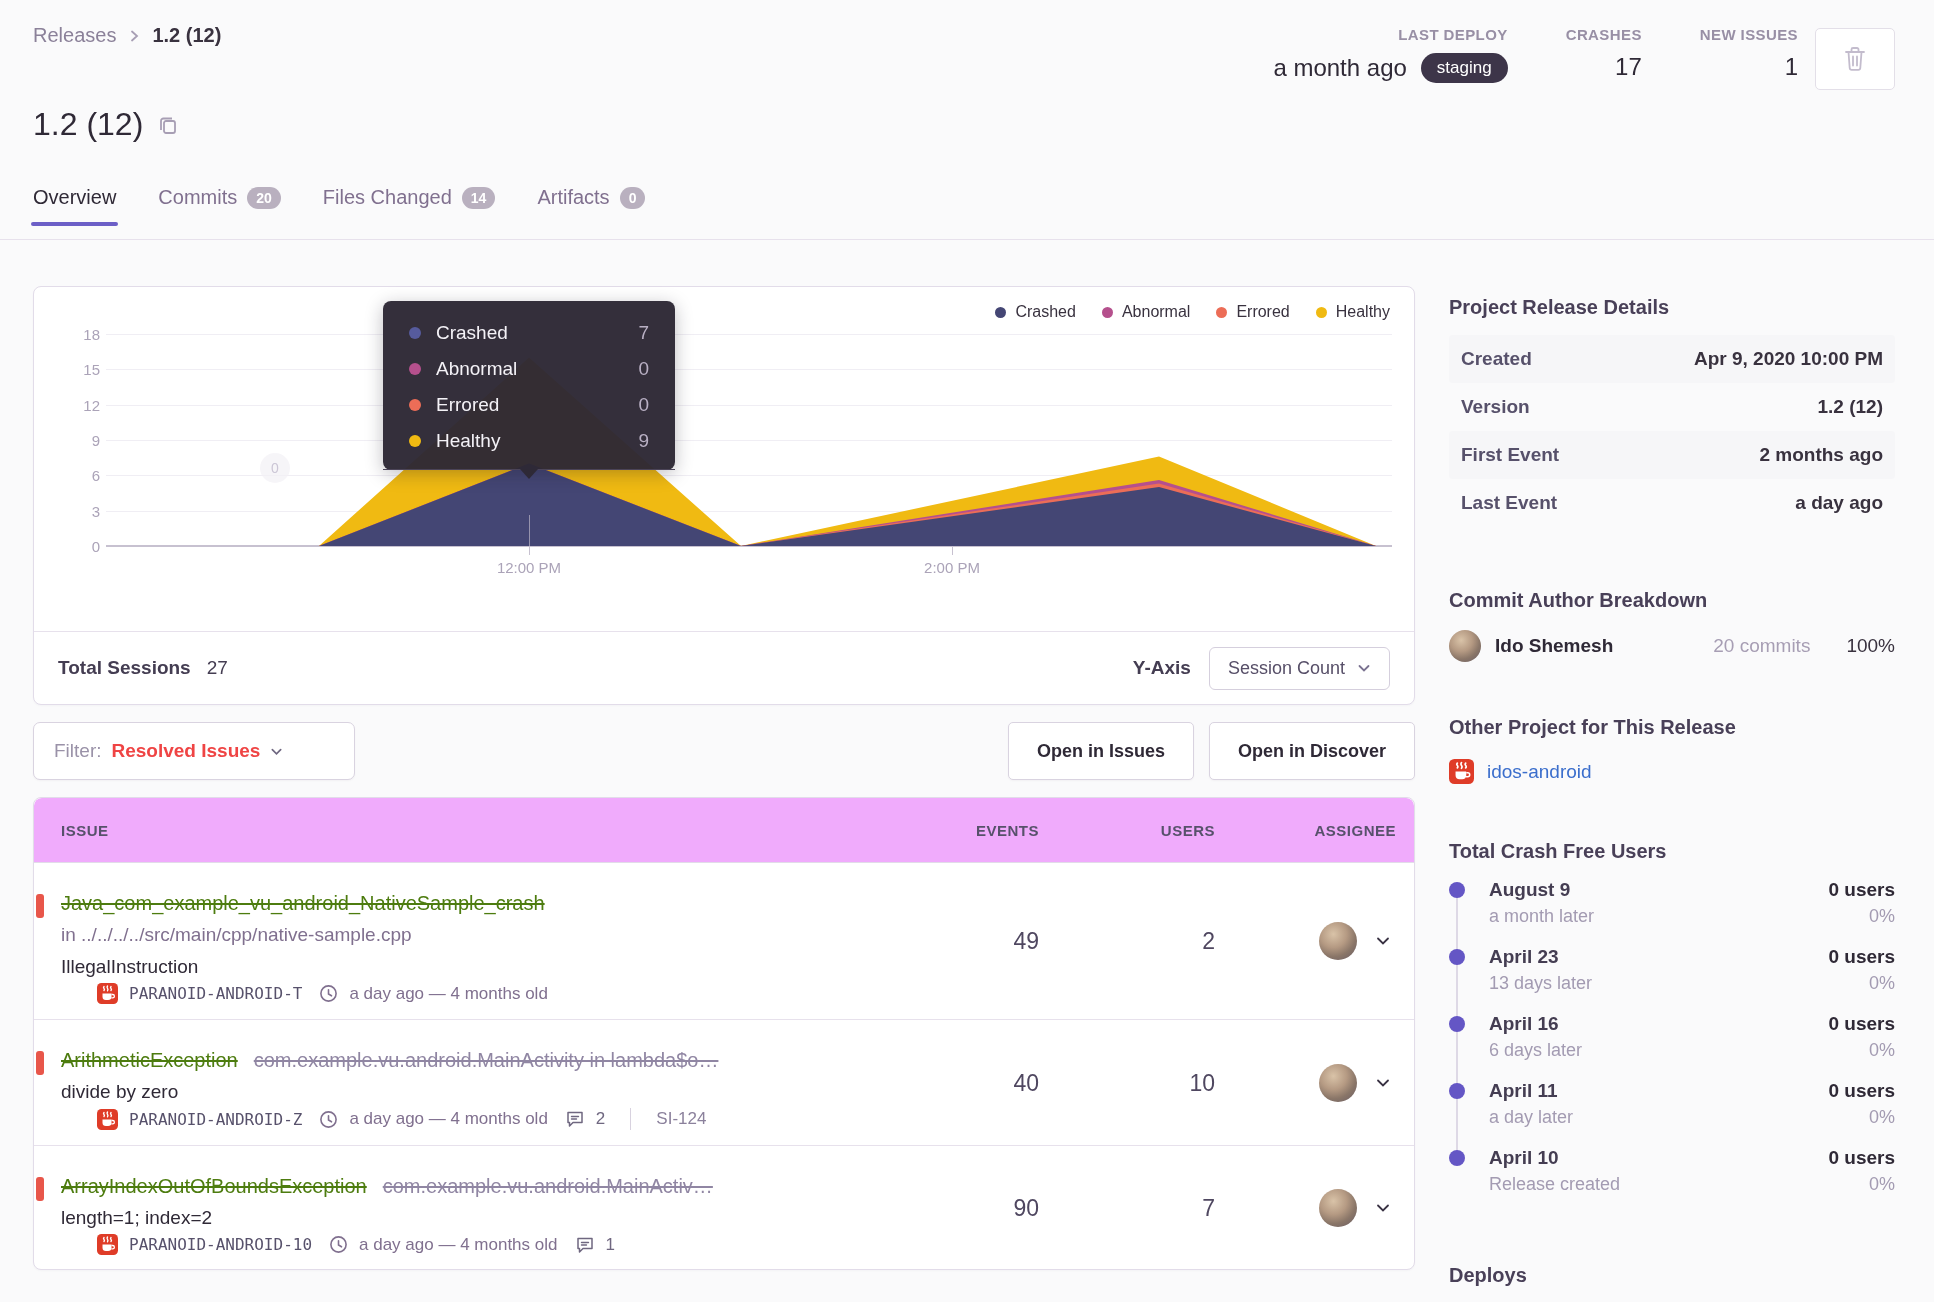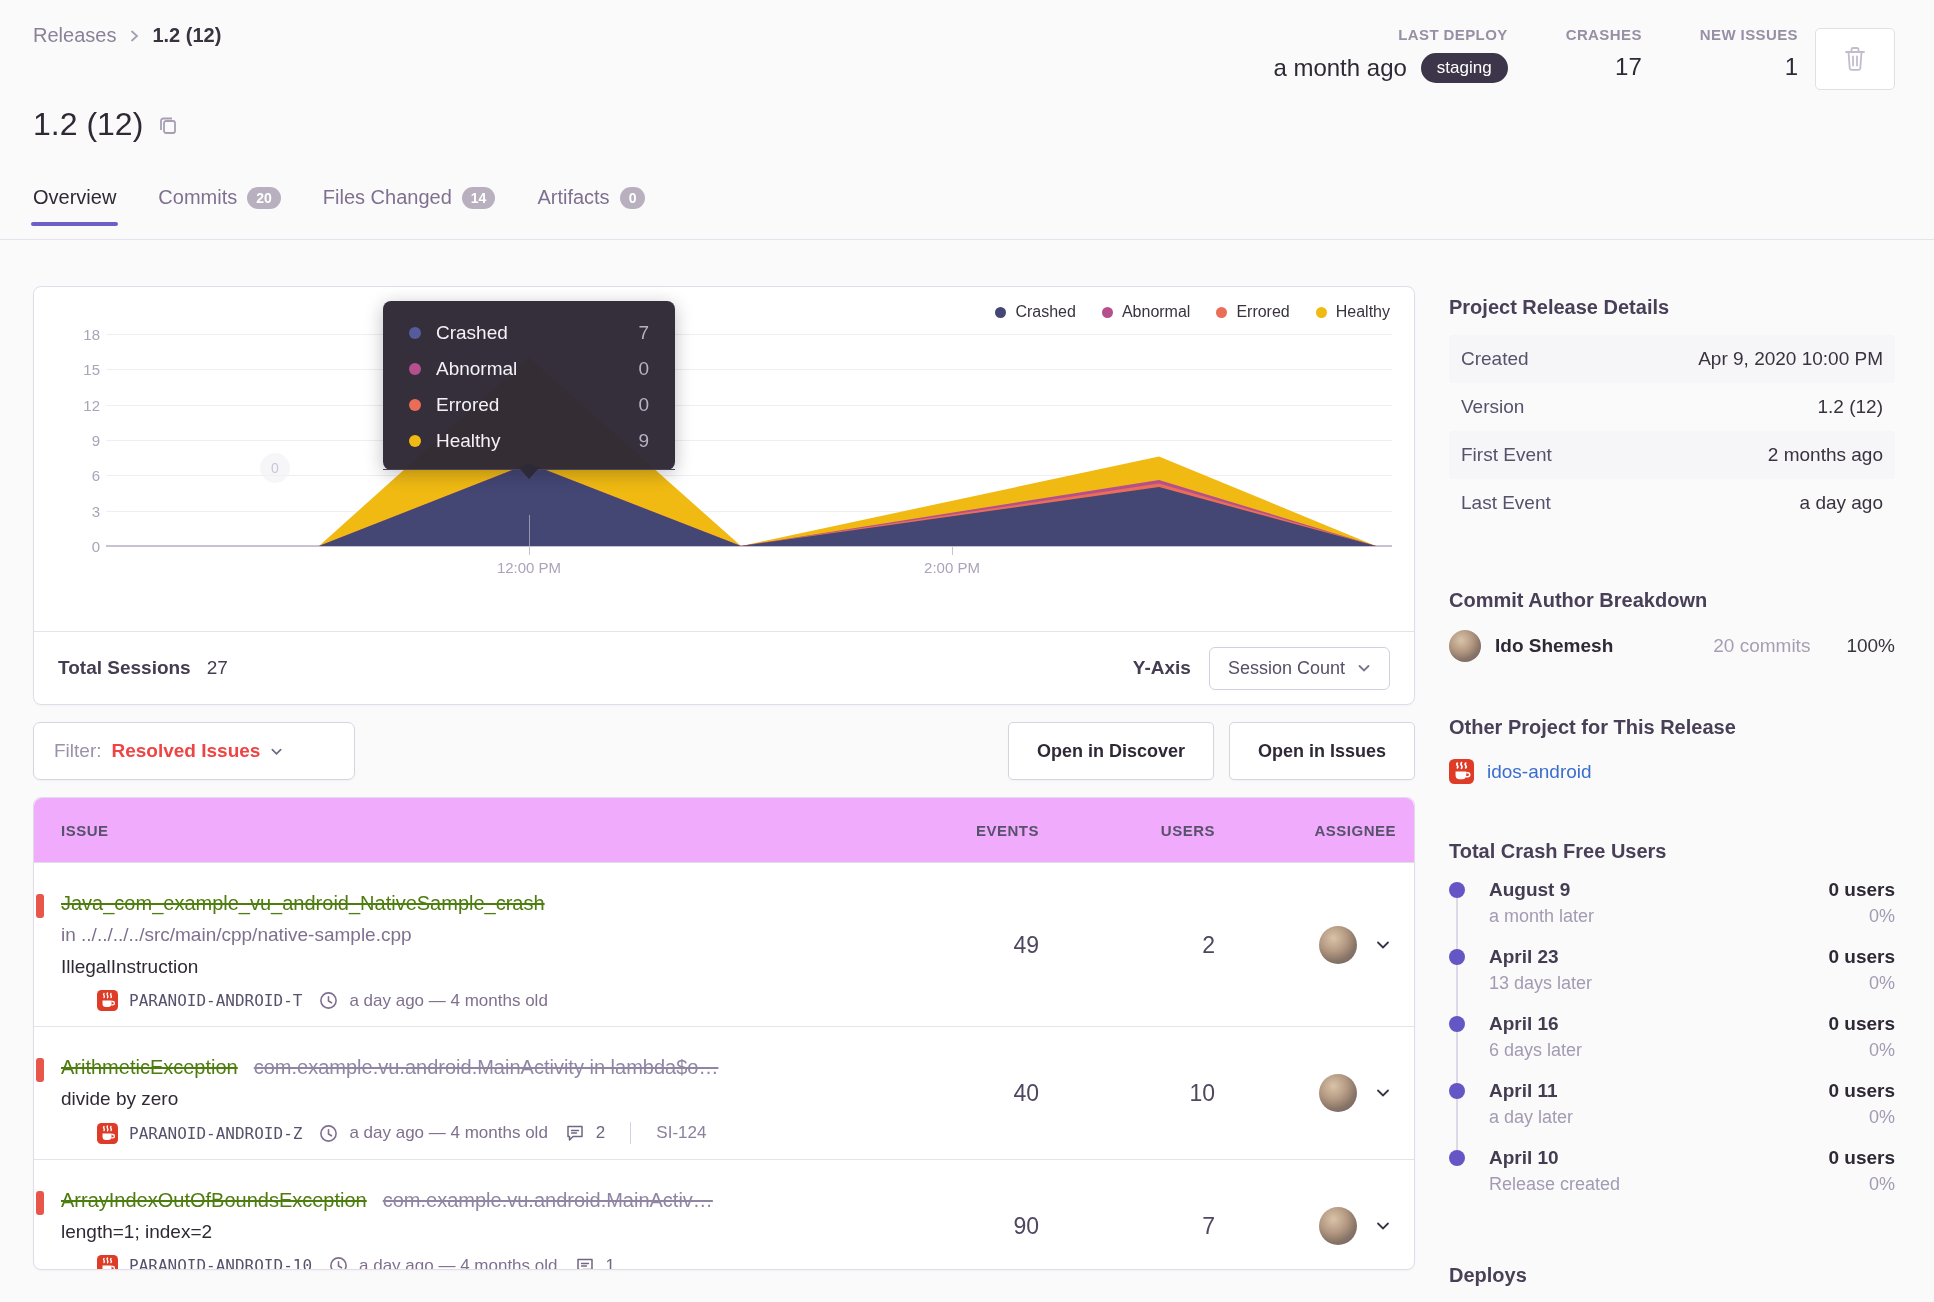--- a/index.html
+++ b/index.html
@@ -80,37 +80,37 @@
   .th { position:absolute; top:50%; transform:translateY(-50%); }
   .th-issue { left:27px; } .th-events { right:375px; } .th-users { right:199px; } .th-assignee { right:18px; }
   .issue-row { position:relative; padding:24px 380px 15px 27px; }
   .issue-row + .issue-row { border-top:1px solid #e7e1ec; }
   .level-bar { position:absolute; left:2px; top:31px; width:8px; height:24px; border-radius:3px; }
   .issue-line1 { display:flex; align-items:baseline; gap:16px; line-height:32px; white-space:nowrap; overflow:hidden; }
   .issue-title { font-size:20px; color:#4d7c0f; text-decoration:line-through; cursor:pointer; }
   .issue-culprit { font-size:20px; color:#9086a3; text-decoration:line-through; }
   .issue-location { font-size:19px; color:#80708f; line-height:32px; }
   .issue-message { font-size:19px; color:#2f2936; line-height:32px; }
-  .issue-meta { display:flex; align-items:center; gap:11px; margin-top:7px;padding-left:36px; }
+  .issue-meta { display:flex; align-items:center; gap:11px; margin-top:0;padding-left:36px; }
   .java-icon { display:flex; flex:none; }
   .proj-tag { font-family:"DejaVu Sans Mono","Liberation Mono",monospace; font-size:16px; color:#57516b; }
   .meta-age { font-size:17px; color:#80708f; }
   .meta-icon { display:flex; margin-left:6px; }
   .meta-count { font-size:17px; color:#6f6780; }
   .meta-sep { width:1px; height:22px; background:#d8d2df; margin:0 14px; }
   .meta-annot { font-size:17px; color:#8b819c; }
   .cell-events, .cell-users { position:absolute; top:50%; transform:translateY(-50%); font-size:23px; color:#4f4760; }
   .cell-events { right:375px; } .cell-users { right:199px; }
   .cell-assignee { position:absolute; top:50%; transform:translateY(-50%); right:23px; display:flex; align-items:center; gap:18px; cursor:pointer; }
   .avatar { width:38px; height:38px; border-radius:50%; background:radial-gradient(circle at 38% 32%, #d9c3a8 0%, #b59a83 38%, #8a7668 64%, #665a63 100%); }
 
   
   .sidebar { position:absolute; left:1449px; top:296px; width:446px; }
   .side-heading { font-size:20px; font-weight:700; color:#494058; }
-  .detail-rows { margin-top:16px; }
+  .detail-rows { margin-top:16px;font-weight:bold; }
   .detail-row { height:48px; display:flex; align-items:center; justify-content:space-between; padding:0 12px; font-size:19px; border-radius:4px; }
   .detail-rows div.detail-row:nth-of-type(odd) { background:#f6f6f8; }
   .detail-label { color:#57516b; }
   .detail-value { color:#39323f; }
   .h-commit { margin-top:62px; }
   .author-row { margin-top:18px; display:flex; align-items:center; }
   .author-avatar { width:32px; height:32px; border-radius:50%; flex:none; background:radial-gradient(circle at 38% 32%, #d9c3a8 0%, #b59a83 38%, #8a7668 64%, #665a63 100%); }
   .author-name { margin-left:14px; font-size:19px; font-weight:700; color:#2f2936; flex:1; }
   .author-commits { font-size:19px; color:#a79eb4; }
   .author-pct { margin-left:36px; font-size:19px; color:#39323f; }
@@ -322,22 +322,22 @@
     <div class="btn filter-btn">
       <span class="filter-label">Filter:</span>
       <span class="filter-value">Resolved Issues</span>
       <span>
         <svg width="13" height="13" viewBox="0 0 14 14">
             <path d="M2.5 5 L7 9.5 L11.5 5" fill="none" stroke="#6f6780" stroke-width="1.8" stroke-linecap="round"></path>
           </svg>
       </span>
     </div>
     <div class="action-btns">
+      <div class="btn action-btn">Open in Issues</div>
       <div class="btn action-btn">Open in Discover</div>
-      <div class="btn action-btn">Open in Issues</div>
     </div>
   </div>
 
   <div class="card issues-card">
     <div class="table-header">
       <span class="th th-issue">ISSUE</span>
       <span class="th th-events">EVENTS</span>
       <span class="th th-users">USERS</span>
       <span class="th th-assignee">ASSIGNEE</span>
     </div>

